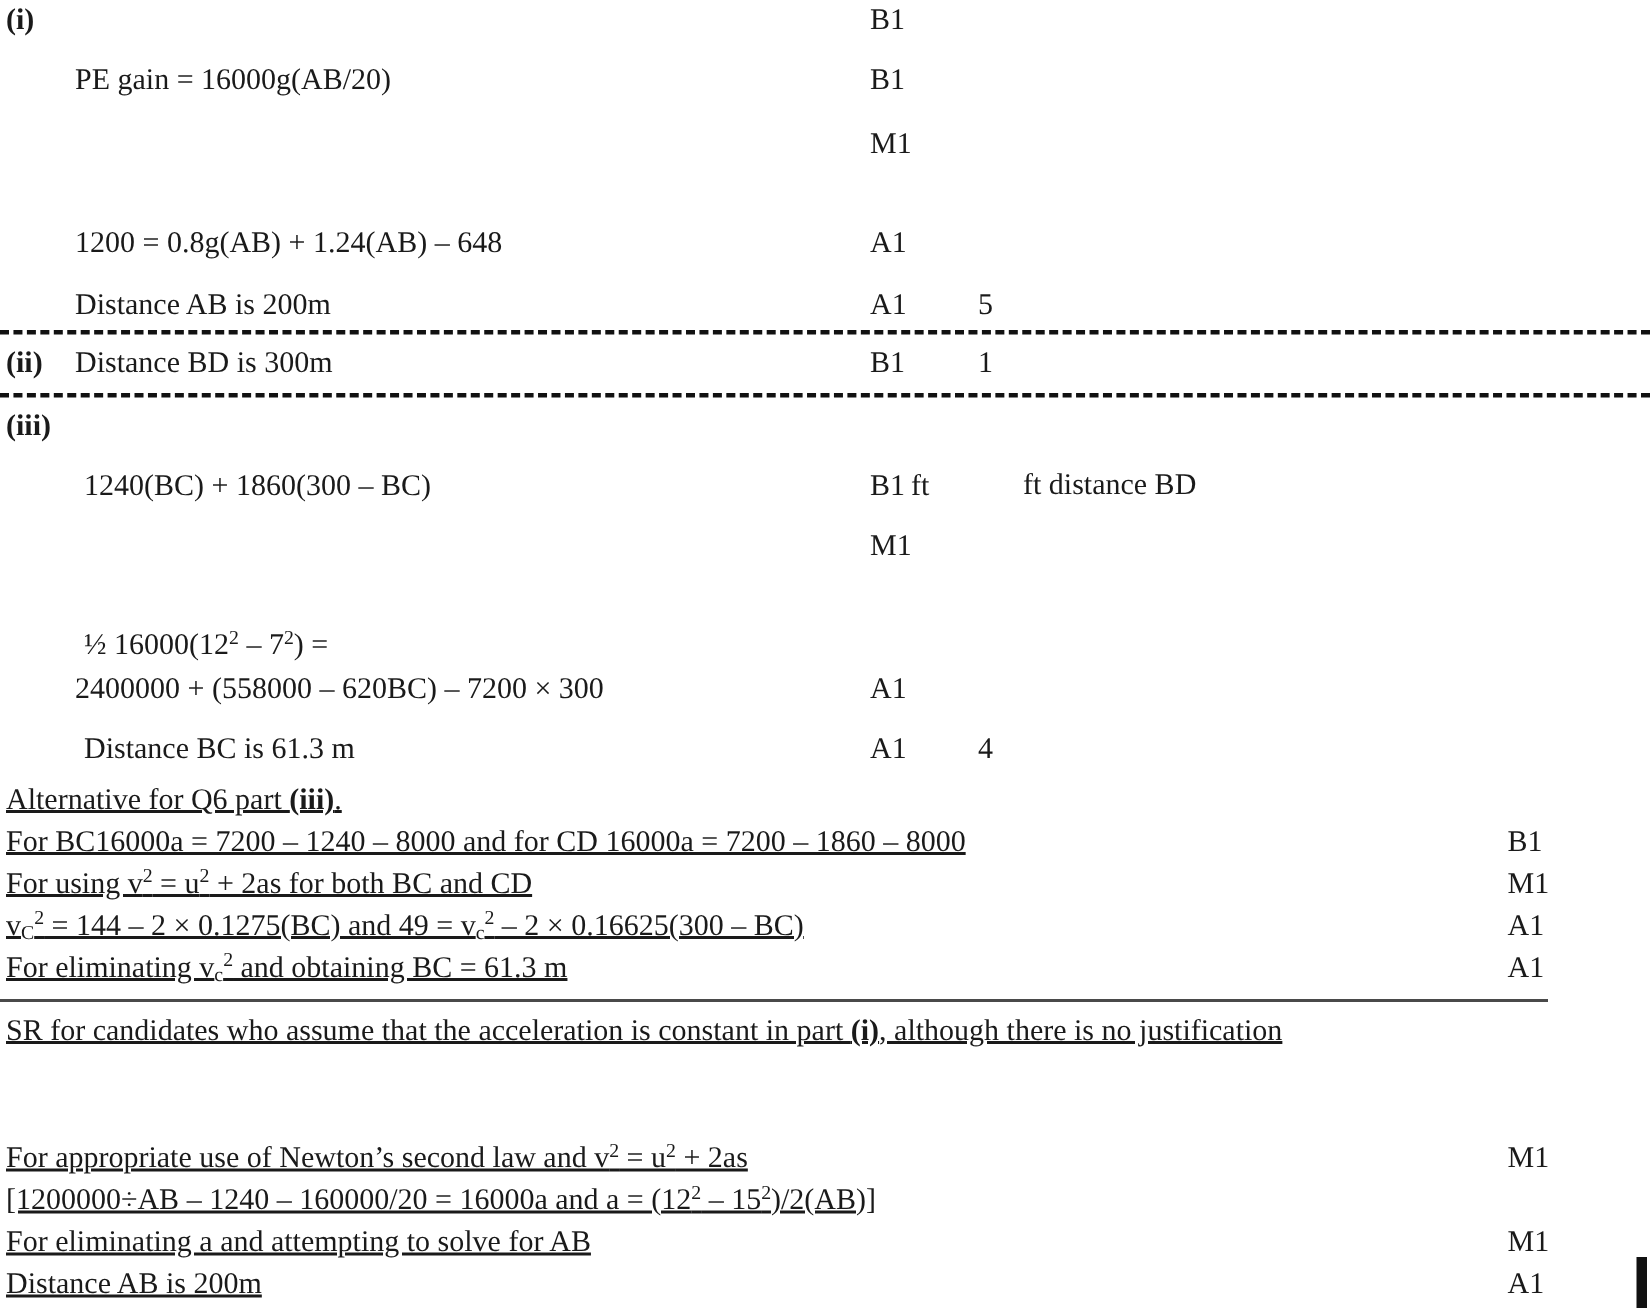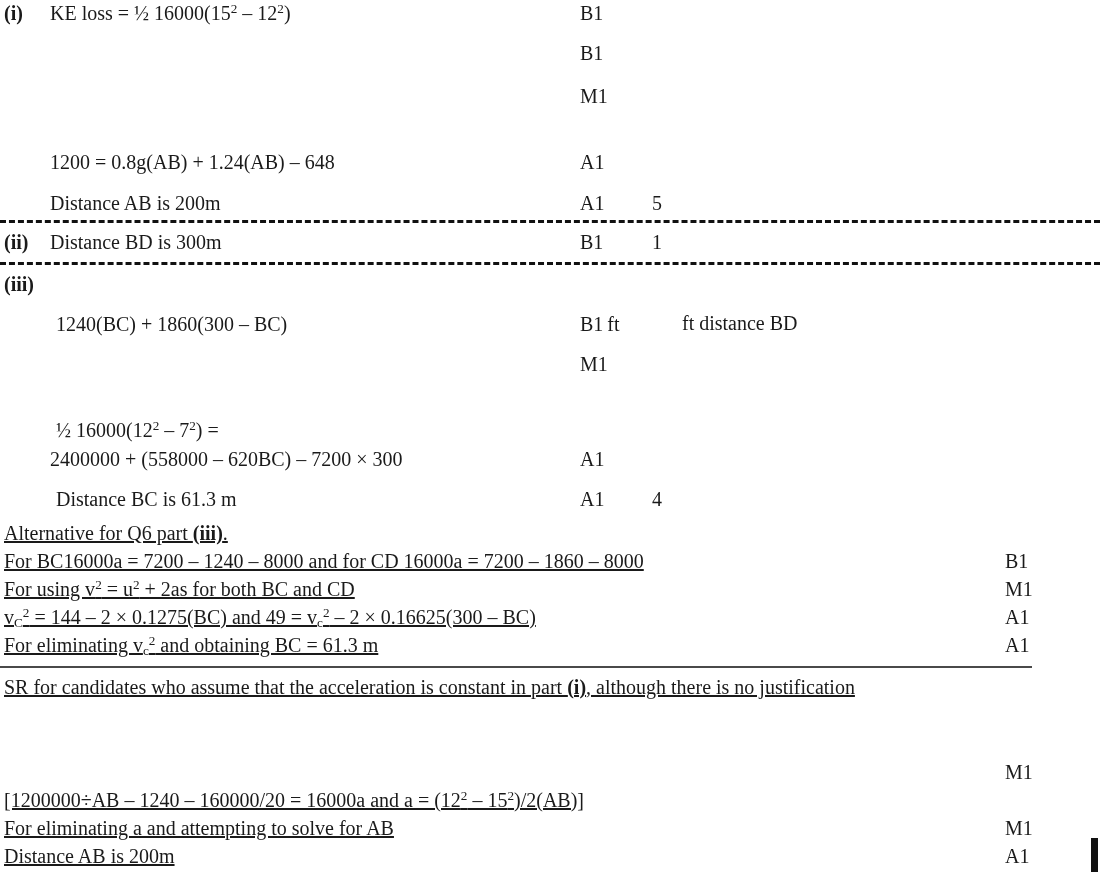--- a/index.html
+++ b/index.html
@@ -106,23 +106,23 @@
     background: #111111;
   }
 </style>
 </head>
 <body>
 
 <div class="page">
 
   <div class="part-label" style="top:2px;">(i)</div>
 
-  <div class="body-text" style="left:50px; top:2px;">KE loss = ½ 16000(15<sup>2</sup> – 12<sup>2</sup>)</div>
   <div class="mark" style="top:2px;">B1</div>
 
+  <div class="body-text" style="left:50px; top:42px;">PE gain = 16000g(AB/20)</div>
   <div class="mark" style="top:42px;">B1</div>
 
   <div class="mark" style="top:85px;">M1</div>
 
   <div class="body-text" style="left:50px; top:151px;">1200 = 0.8g(AB) + 1.24(AB) – 648</div>
   <div class="mark" style="top:151px;">A1</div>
 
   <div class="body-text" style="left:50px; top:192px;">Distance AB is 200m</div>
   <div class="mark" style="top:192px;">A1</div>
   <div class="total" style="top:192px;">5</div>
@@ -165,20 +165,21 @@
   <div class="mark-right" style="top:606px;">A1</div>
 
   <div class="full-line" style="top:634px;">For eliminating v<sub>c</sub><sup>2</sup> and obtaining BC = 61.3 m</div>
   <div class="mark-right" style="top:634px;">A1</div>
 
   <div class="solid-rule" style="top:666px;"></div>
 
   <div class="full-line" style="top:676px;"><span>SR for candidates who assume that the acceleration is constant in part </span><b>(i)</b><span>, although there is no justification</span></div>
 
 
+  <div class="full-line" style="top:761px;">For appropriate use of Newton’s second law and v<sup>2</sup> = u<sup>2</sup> + 2as</div>
   <div class="mark-right" style="top:761px;">M1</div>
 
   <div class="full-line" style="top:789px;">[1200000÷AB – 1240 – 160000/20 = 16000a  and a = (12<sup>2</sup> – 15<sup>2</sup>)/2(AB)]</div>
 
   <div class="full-line" style="top:817px;">For eliminating a and attempting to solve for AB</div>
   <div class="mark-right" style="top:817px;">M1</div>
 
   <div class="full-line" style="top:845px;">Distance AB is 200m</div>
   <div class="mark-right" style="top:845px;">A1</div>
 

